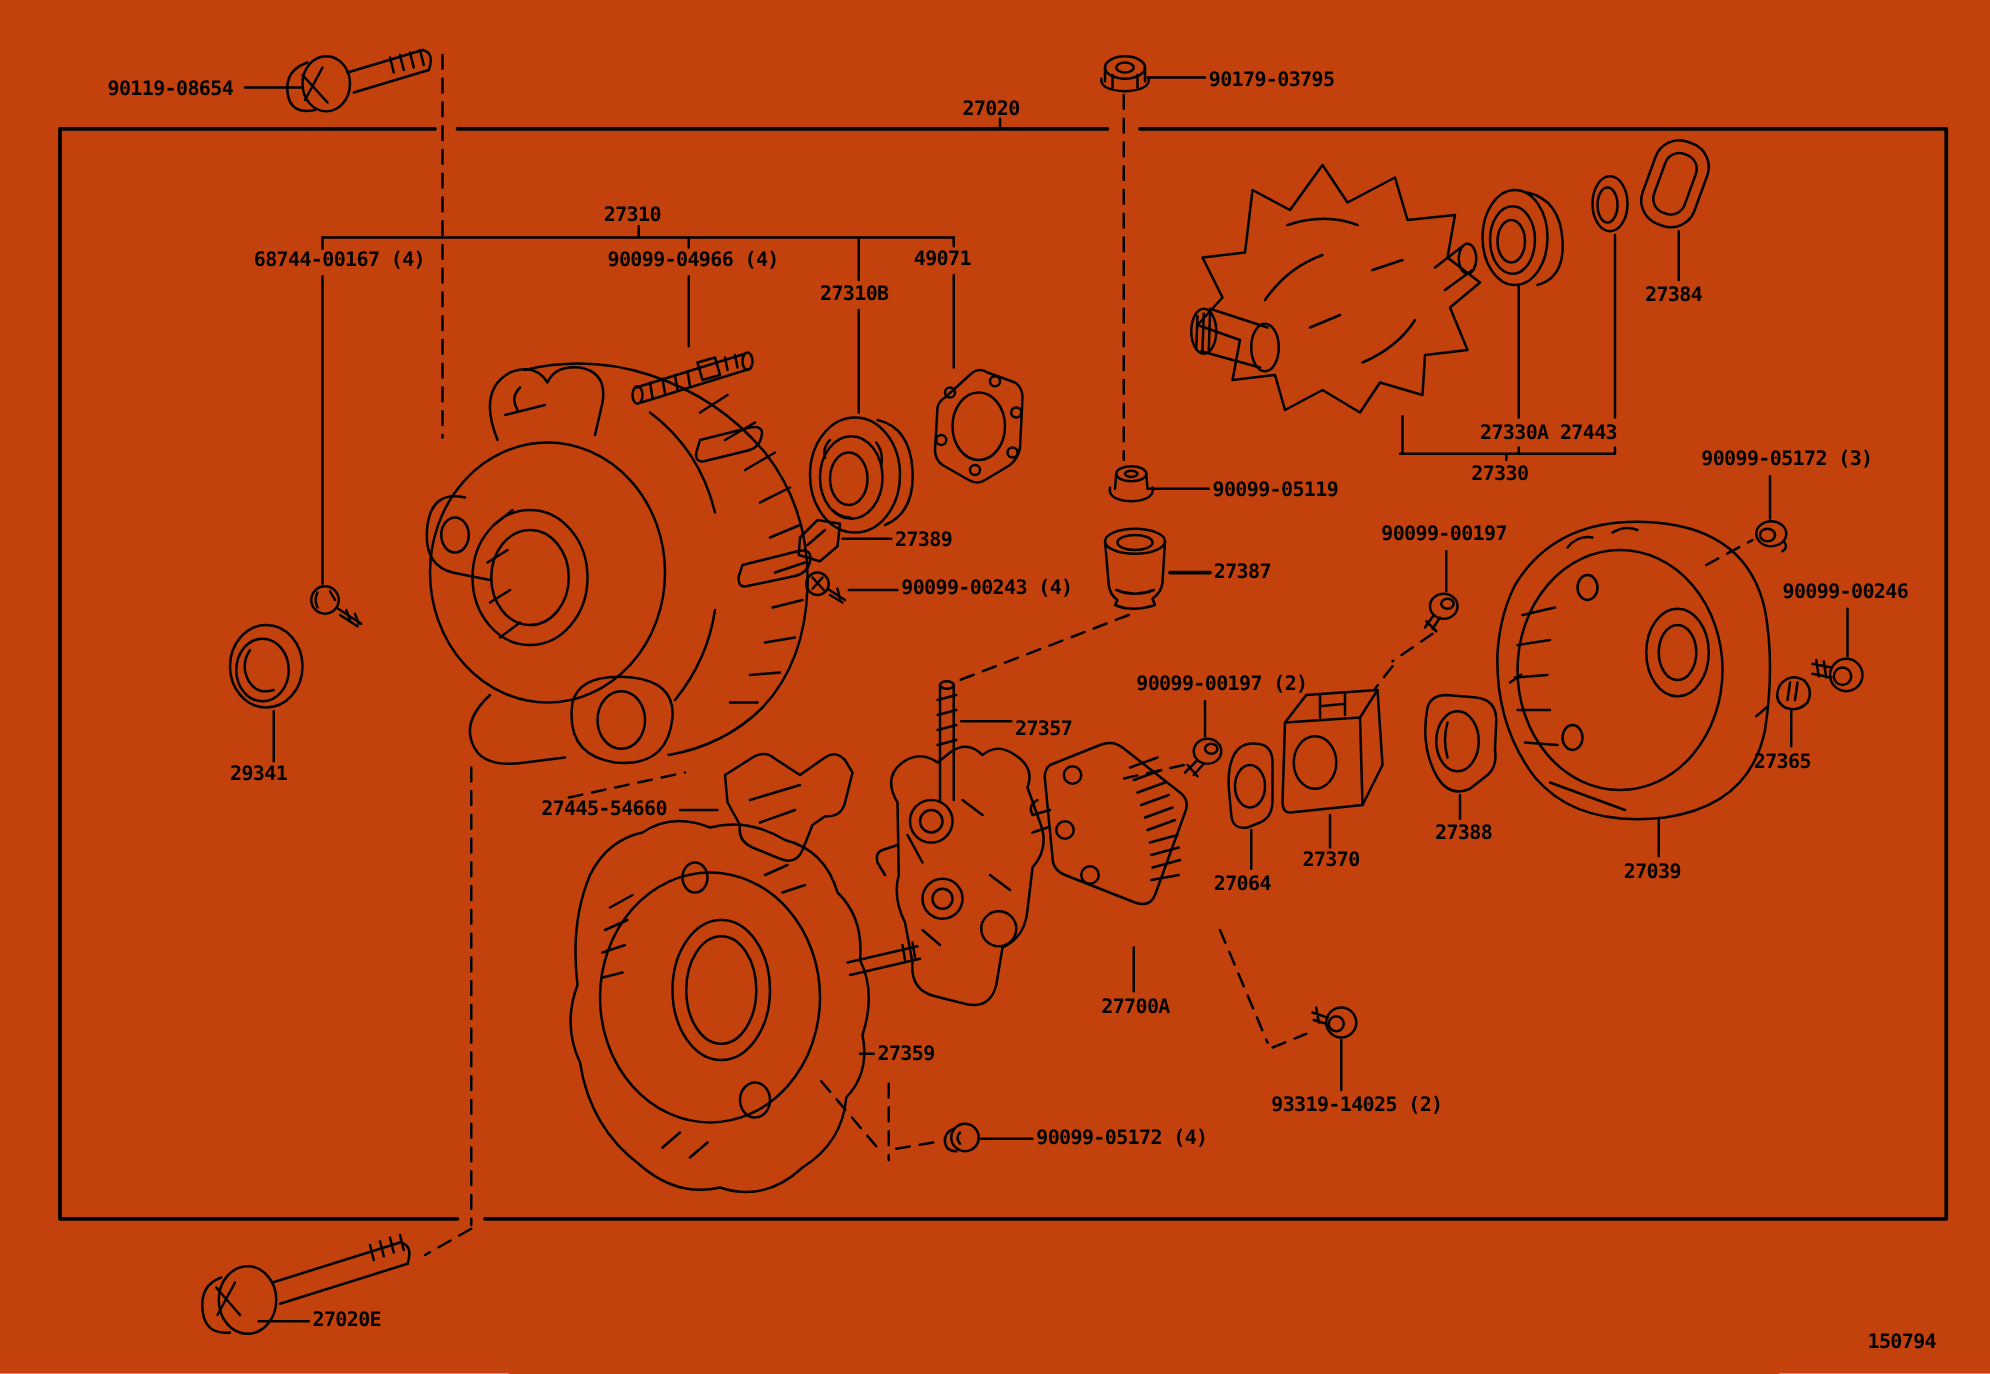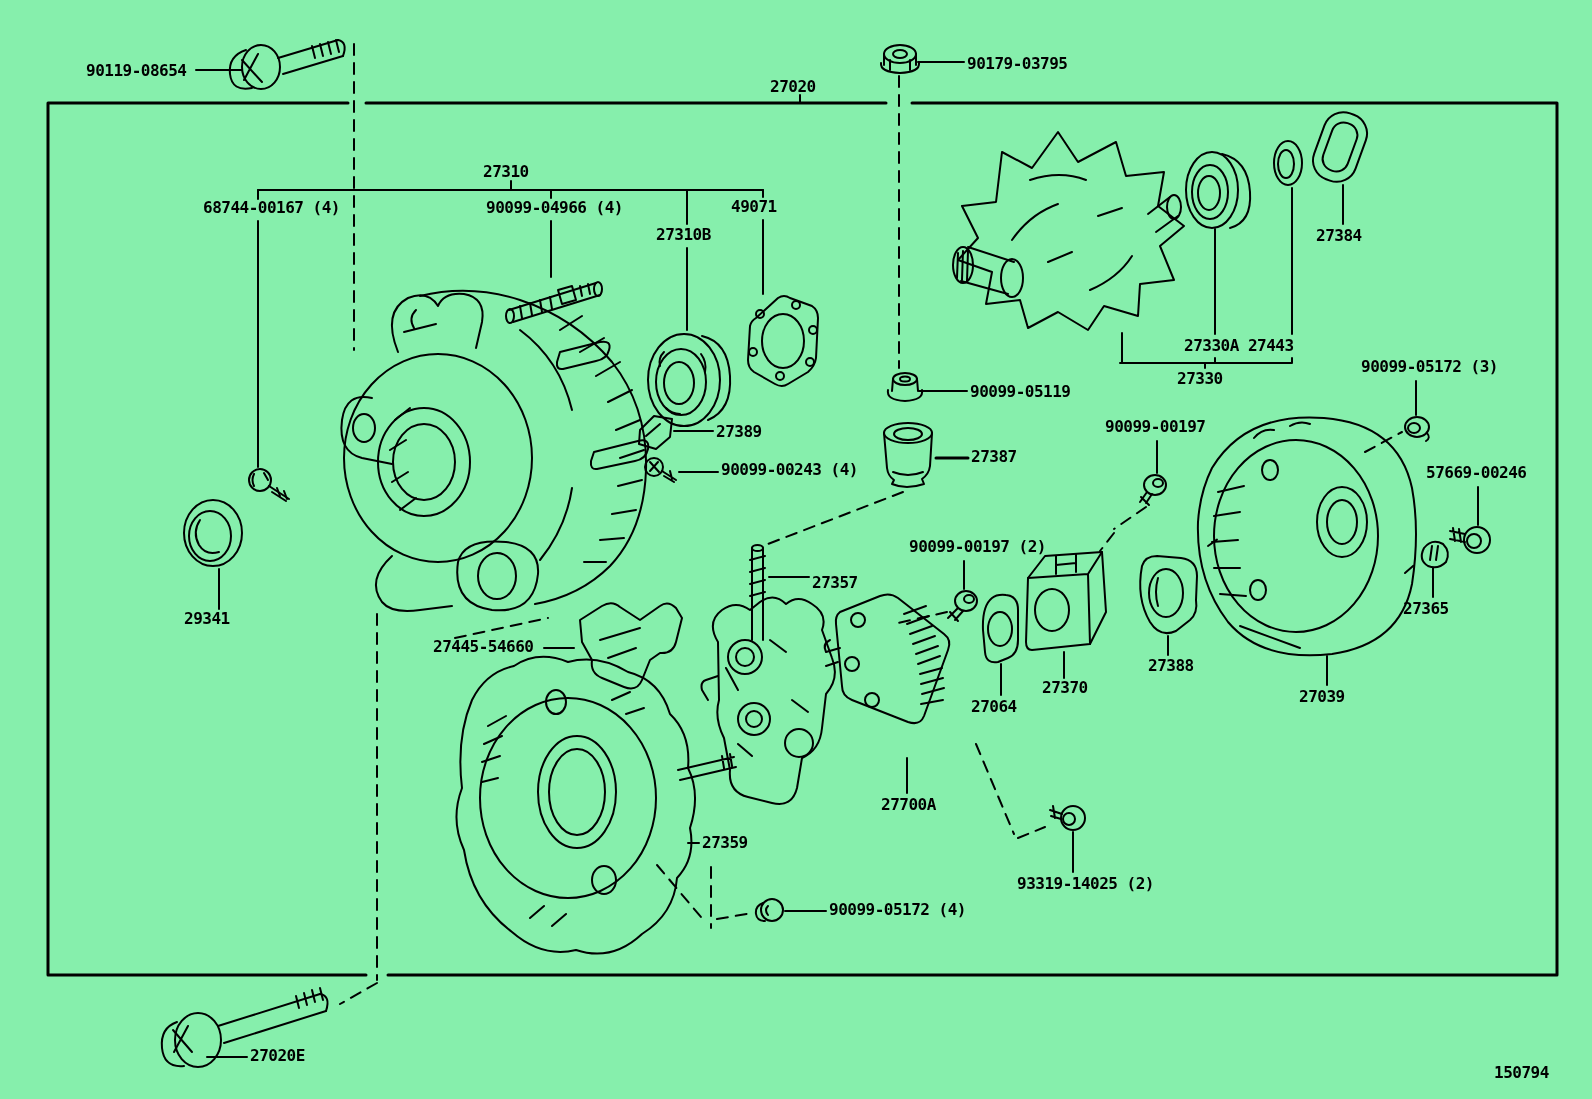--- a/index.html
+++ b/index.html
@@ -1,16 +1,16 @@
 <!DOCTYPE html>
 <html><head>
 <meta charset="utf-8">
 <style>
   html,body{margin:0;padding:0;background:#fff;}
-  .stage{position:relative;width:1592px;height:1099px;background:#86efac;overflow:hidden;
+  .stage{position:relative;width:1592px;height:1099px;background:#c2410c;overflow:hidden;
          font-family:"DejaVu Sans Mono","Liberation Mono",monospace;}
   .stage svg{position:absolute;left:0;top:0;}
   .lbl{position:absolute;font-weight:bold;font-size:16px;letter-spacing:-0.5px;
        line-height:18px;color:#000;white-space:nowrap;}
 </style>
 </head>
 <body>
 
 <div class="stage">
 
@@ -329,21 +329,21 @@
 <div class="lbl" style="left:656px;top:226px">27310B</div>
 <div class="lbl" style="left:1316px;top:227px">27384</div>
 <div class="lbl" style="left:1184px;top:337px">27330A 27443</div>
 <div class="lbl" style="left:1177px;top:370px">27330</div>
 <div class="lbl" style="left:970px;top:383px">90099-05119</div>
 <div class="lbl" style="left:1361px;top:358px">90099-05172 (3)</div>
 <div class="lbl" style="left:1105px;top:418px">90099-00197</div>
 <div class="lbl" style="left:716px;top:423px">27389</div>
 <div class="lbl" style="left:721px;top:461px">90099-00243 (4)</div>
 <div class="lbl" style="left:971px;top:448px">27387</div>
-<div class="lbl" style="left:1426px;top:464px">57669-00246</div>
+<div class="lbl" style="left:1426px;top:464px">90099-00246</div>
 <div class="lbl" style="left:909px;top:538px">90099-00197 (2)</div>
 <div class="lbl" style="left:812px;top:574px">27357</div>
 <div class="lbl" style="left:1403px;top:600px">27365</div>
 <div class="lbl" style="left:184px;top:610px">29341</div>
 <div class="lbl" style="left:433px;top:638px">27445-54660</div>
 <div class="lbl" style="left:971px;top:698px">27064</div>
 <div class="lbl" style="left:1042px;top:679px">27370</div>
 <div class="lbl" style="left:1148px;top:657px">27388</div>
 <div class="lbl" style="left:1299px;top:688px">27039</div>
 <div class="lbl" style="left:881px;top:796px">27700A</div>

